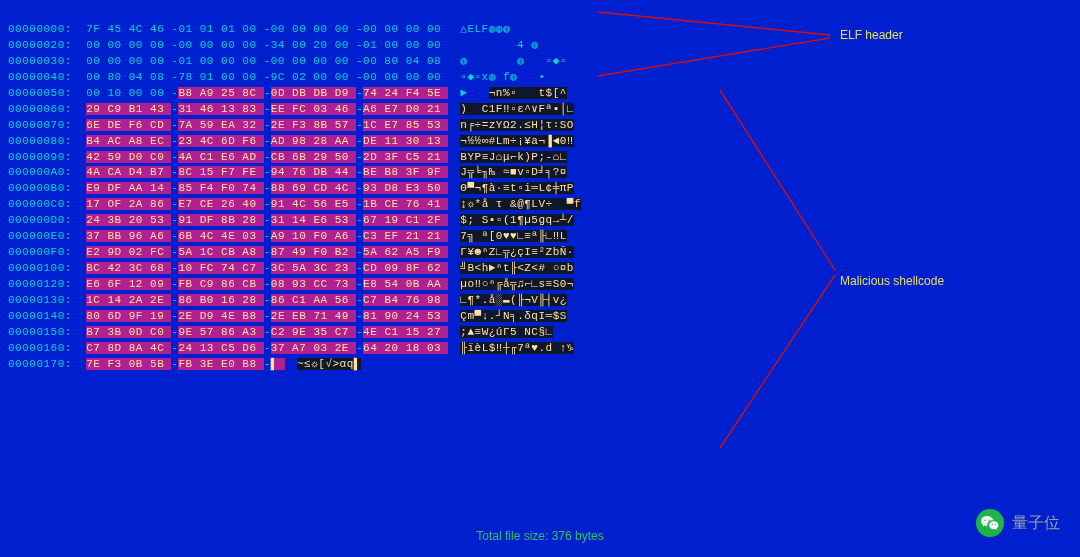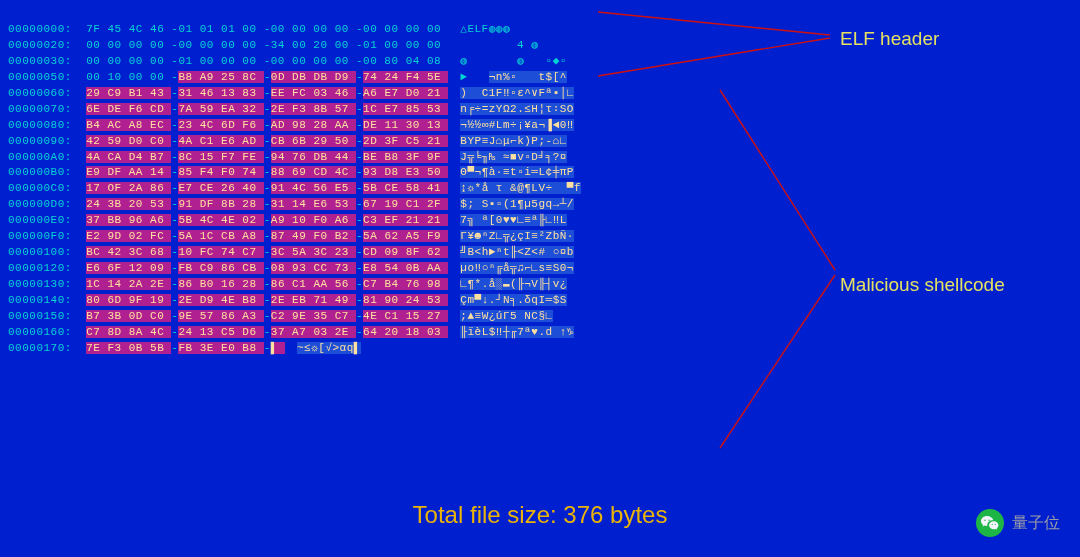--- a/index.html
+++ b/index.html
@@ -16,36 +16,36 @@
       padding: 22px 8px;
       color: #00d4d4;
       line-height: 1.45;
       letter-spacing: 0.5px;
     }
     .row { white-space: pre; position: relative; }
     .offset { color: #00d4d4; }
     .hexbytes { display: inline; }
     .hl { background: #b02090; color: #ffe0a0; }
     .ascii { margin-left: 12px; display: inline-block; }
-    .ascii-hl { background: #1d4ed8; color: #ffe0a0; padding: 0; }
+    .ascii-hl { background: #0f172a; color: #ffe0a0; padding: 0; }
     .footer {
-      color: #eab308;
-      font-size: 24px;
+      color: #22c55e;
+      font-size: 12px;
       text-align: center;
       position: absolute;
-      bottom: 28px;
+      bottom: 14px;
       left: 0;
       right: 0;
       font-family: Arial, sans-serif;
     }
     .label {
       position: absolute;
       color: #e4e060;
       font-family: Arial, sans-serif;
-      font-size: 19px;
+      font-size: 12px;
     }
     .label-elf { top: 28px; left: 840px; }
     .label-shellcode { top: 262px; left: 840px; margin-top: 12px; }
     svg.lines { position: absolute; top: 0; left: 0; pointer-events: none; }
     svg.lines line { stroke: #d01010; stroke-width: 1.4; }
     .wm {
       position: absolute;
       bottom: 20px;
       right: 20px;
       display: flex;
@@ -66,30 +66,31 @@
       justify-content: center;
     }
   </style>
 </head>
 <body>
 
 <div class="hexview" id="hexrows">
     <div class="row"><span class="offset">00000000:  </span><span class="hexbytes"><span>7F 45 4C 46 -01 01 01 00 -00 00 00 00 -00 00 00 00 </span></span><span class="ascii"><span>△ELF◍◍◍</span></span></div>
     <div class="row"><span class="offset">00000020:  </span><span class="hexbytes"><span>00 00 00 00 -00 00 00 00 -34 00 20 00 -01 00 00 00 </span></span><span class="ascii"><span>        4 ◍</span></span></div>
     <div class="row"><span class="offset">00000030:  </span><span class="hexbytes"><span>00 00 00 00 -01 00 00 00 -00 00 00 00 -00 80 04 08 </span></span><span class="ascii"><span>◍       ◍   ▫◆▫</span></span></div>
+    <div class="row"><span class="offset">00000040:  </span><span class="hexbytes"><span>00 80 04 08 -78 01 00 00 -9C 02 00 00 -00 00 00 00 </span></span><span class="ascii"><span>▫◆▫x◍ f◍   •</span></span></div>
     <div class="row"><span class="offset">00000050:  </span><span class="hexbytes"><span>00 10 00 00 -</span><span class="hl">B8 A9 25 8C </span><span>-</span><span class="hl">0D DB DB D9 </span><span>-</span><span class="hl">74 24 F4 5E </span></span><span class="ascii"><span>►   </span><span class="ascii-hl">¬n%▫   t$[^</span></span></div>
     <div class="row"><span class="offset">00000060:  </span><span class="hexbytes"><span class="hl">29 C9 B1 43 </span><span>-</span><span class="hl">31 46 13 83 </span><span>-</span><span class="hl">EE FC 03 46 </span><span>-</span><span class="hl">A6 E7 D0 21 </span></span><span class="ascii"><span class="ascii-hl">)  C1F‼▫ε^∨Fª▪│∟</span></span></div>
     <div class="row"><span class="offset">00000070:  </span><span class="hexbytes"><span class="hl">6E DE F6 CD </span><span>-</span><span class="hl">7A 59 EA 32 </span><span>-</span><span class="hl">2E F3 8B 57 </span><span>-</span><span class="hl">1C E7 85 53 </span></span><span class="ascii"><span class="ascii-hl">n╒÷=zYΩ2.≤H¦τ∶SO</span></span></div>
     <div class="row"><span class="offset">00000080:  </span><span class="hexbytes"><span class="hl">B4 AC A8 EC </span><span>-</span><span class="hl">23 4C 6D F6 </span><span>-</span><span class="hl">AD 98 28 AA </span><span>-</span><span class="hl">DE 11 30 13 </span></span><span class="ascii"><span class="ascii-hl">¬½½∞#Lm÷¡¥a¬▐◄0‼</span></span></div>
     <div class="row"><span class="offset">00000090:  </span><span class="hexbytes"><span class="hl">42 59 D0 C0 </span><span>-</span><span class="hl">4A C1 E6 AD </span><span>-</span><span class="hl">CB 6B 29 50 </span><span>-</span><span class="hl">2D 3F C5 21 </span></span><span class="ascii"><span class="ascii-hl">BYP≡J⌂μ⌐k)P;-⌂∟</span></span></div>
     <div class="row"><span class="offset">000000A0:  </span><span class="hexbytes"><span class="hl">4A CA D4 B7 </span><span>-</span><span class="hl">8C 15 F7 FE </span><span>-</span><span class="hl">94 76 DB 44 </span><span>-</span><span class="hl">BE B8 3F 9F </span></span><span class="ascii"><span class="ascii-hl">J╦╘╖₧ ≈■v▫D╛╕?¤</span></span></div>
     <div class="row"><span class="offset">000000B0:  </span><span class="hexbytes"><span class="hl">E9 DF AA 14 </span><span>-</span><span class="hl">85 F4 F0 74 </span><span>-</span><span class="hl">88 69 CD 4C </span><span>-</span><span class="hl">93 D8 E3 50 </span></span><span class="ascii"><span class="ascii-hl">Θ▀¬¶à·≡t▫i═L¢╪πP</span></span></div>
-    <div class="row"><span class="offset">000000C0:  </span><span class="hexbytes"><span class="hl">17 OF 2A 86 </span><span>-</span><span class="hl">E7 CE 26 40 </span><span>-</span><span class="hl">91 4C 56 E5 </span><span>-</span><span class="hl">5B CE 58 41 </span></span><span class="ascii"><span class="ascii-hl">↨☼*å τ &amp;@¶LV÷  ▀f</span></span></div>
+    <div class="row"><span class="offset">000000C0:  </span><span class="hexbytes"><span class="hl">17 OF 2A 86 </span><span>-</span><span class="hl">E7 CE 26 40 </span><span>-</span><span class="hl">91 4C 56 E5 </span><span>-</span><span class="hl">1B CE 76 41 </span></span><span class="ascii"><span class="ascii-hl">↨☼*å τ &amp;@¶LV÷  ▀f</span></span></div>
     <div class="row"><span class="offset">000000D0:  </span><span class="hexbytes"><span class="hl">24 3B 20 53 </span><span>-</span><span class="hl">91 DF 8B 28 </span><span>-</span><span class="hl">31 14 E6 53 </span><span>-</span><span class="hl">67 19 C1 2F </span></span><span class="ascii"><span class="ascii-hl">$; S▪▫(1¶µ5gq→┴/</span></span></div>
-    <div class="row"><span class="offset">000000E0:  </span><span class="hexbytes"><span class="hl">37 BB 96 A6 </span><span>-</span><span class="hl">5B 4C 4E 02 </span><span>-</span><span class="hl">A9 10 F0 A6 </span><span>-</span><span class="hl">C3 EF 21 21 </span></span><span class="ascii"><span class="ascii-hl">7╗ ª[0♥♥∟≡ª╟∟‼L</span></span></div>
+    <div class="row"><span class="offset">000000E0:  </span><span class="hexbytes"><span class="hl">37 BB 96 A6 </span><span>-</span><span class="hl">6B 4C 4E 03 </span><span>-</span><span class="hl">A9 10 F0 A6 </span><span>-</span><span class="hl">C3 EF 21 21 </span></span><span class="ascii"><span class="ascii-hl">7╗ ª[0♥♥∟≡ª╟∟‼L</span></span></div>
     <div class="row"><span class="offset">000000F0:  </span><span class="hexbytes"><span class="hl">E2 9D 02 FC </span><span>-</span><span class="hl">5A 1C CB A8 </span><span>-</span><span class="hl">87 49 F0 B2 </span><span>-</span><span class="hl">5A 62 A5 F9 </span></span><span class="ascii"><span class="ascii-hl">Γ¥☻ⁿZ∟╦¿çI≡²ZbÑ·</span></span></div>
     <div class="row"><span class="offset">00000100:  </span><span class="hexbytes"><span class="hl">BC 42 3C 68 </span><span>-</span><span class="hl">10 FC 74 C7 </span><span>-</span><span class="hl">3C 5A 3C 23 </span><span>-</span><span class="hl">CD 09 8F 62 </span></span><span class="ascii"><span class="ascii-hl">╝B&lt;h►ⁿt╟&lt;Z&lt;# ○¤b</span></span></div>
     <div class="row"><span class="offset">00000120:  </span><span class="hexbytes"><span class="hl">E6 6F 12 09 </span><span>-</span><span class="hl">FB C9 86 CB </span><span>-</span><span class="hl">08 93 CC 73 </span><span>-</span><span class="hl">E8 54 0B AA </span></span><span class="ascii"><span class="ascii-hl">µo‼○ⁿ╔å╦♫⌐∟s≡S0¬</span></span></div>
     <div class="row"><span class="offset">00000130:  </span><span class="hexbytes"><span class="hl">1C 14 2A 2E </span><span>-</span><span class="hl">86 B0 16 28 </span><span>-</span><span class="hl">86 C1 AA 56 </span><span>-</span><span class="hl">C7 B4 76 98 </span></span><span class="ascii"><span class="ascii-hl">∟¶*.å░▬(╟¬V╟┤v¿</span></span></div>
     <div class="row"><span class="offset">00000140:  </span><span class="hexbytes"><span class="hl">80 6D 9F 19 </span><span>-</span><span class="hl">2E D9 4E B8 </span><span>-</span><span class="hl">2E EB 71 49 </span><span>-</span><span class="hl">81 90 24 53 </span></span><span class="ascii"><span class="ascii-hl">Çm▀↓.┘N╕.δqI═$S</span></span></div>
     <div class="row"><span class="offset">00000150:  </span><span class="hexbytes"><span class="hl">B7 3B 0D C0 </span><span>-</span><span class="hl">9E 57 86 A3 </span><span>-</span><span class="hl">C2 9E 35 C7 </span><span>-</span><span class="hl">4E C1 15 27 </span></span><span class="ascii"><span class="ascii-hl">;▲≡W¿úΓ5 NC§∟</span></span></div>
     <div class="row"><span class="offset">00000160:  </span><span class="hexbytes"><span class="hl">C7 8D 8A 4C </span><span>-</span><span class="hl">24 13 C5 D6 </span><span>-</span><span class="hl">37 A7 03 2E </span><span>-</span><span class="hl">64 20 18 03 </span></span><span class="ascii"><span class="ascii-hl">╟ïèL$‼┼╓7ª♥.d ↑♑</span></span></div>
     <div class="row"><span class="offset">00000170:  </span><span class="hexbytes"><span class="hl">7E F3 0B 5B </span><span>-</span><span class="hl">FB 3E E0 B8 </span><span>-</span><span class="hl">▌ </span></span><span class="ascii"><span class="ascii-hl">~≤☼[√&gt;αq▌</span></span></div>
   </div>
 

